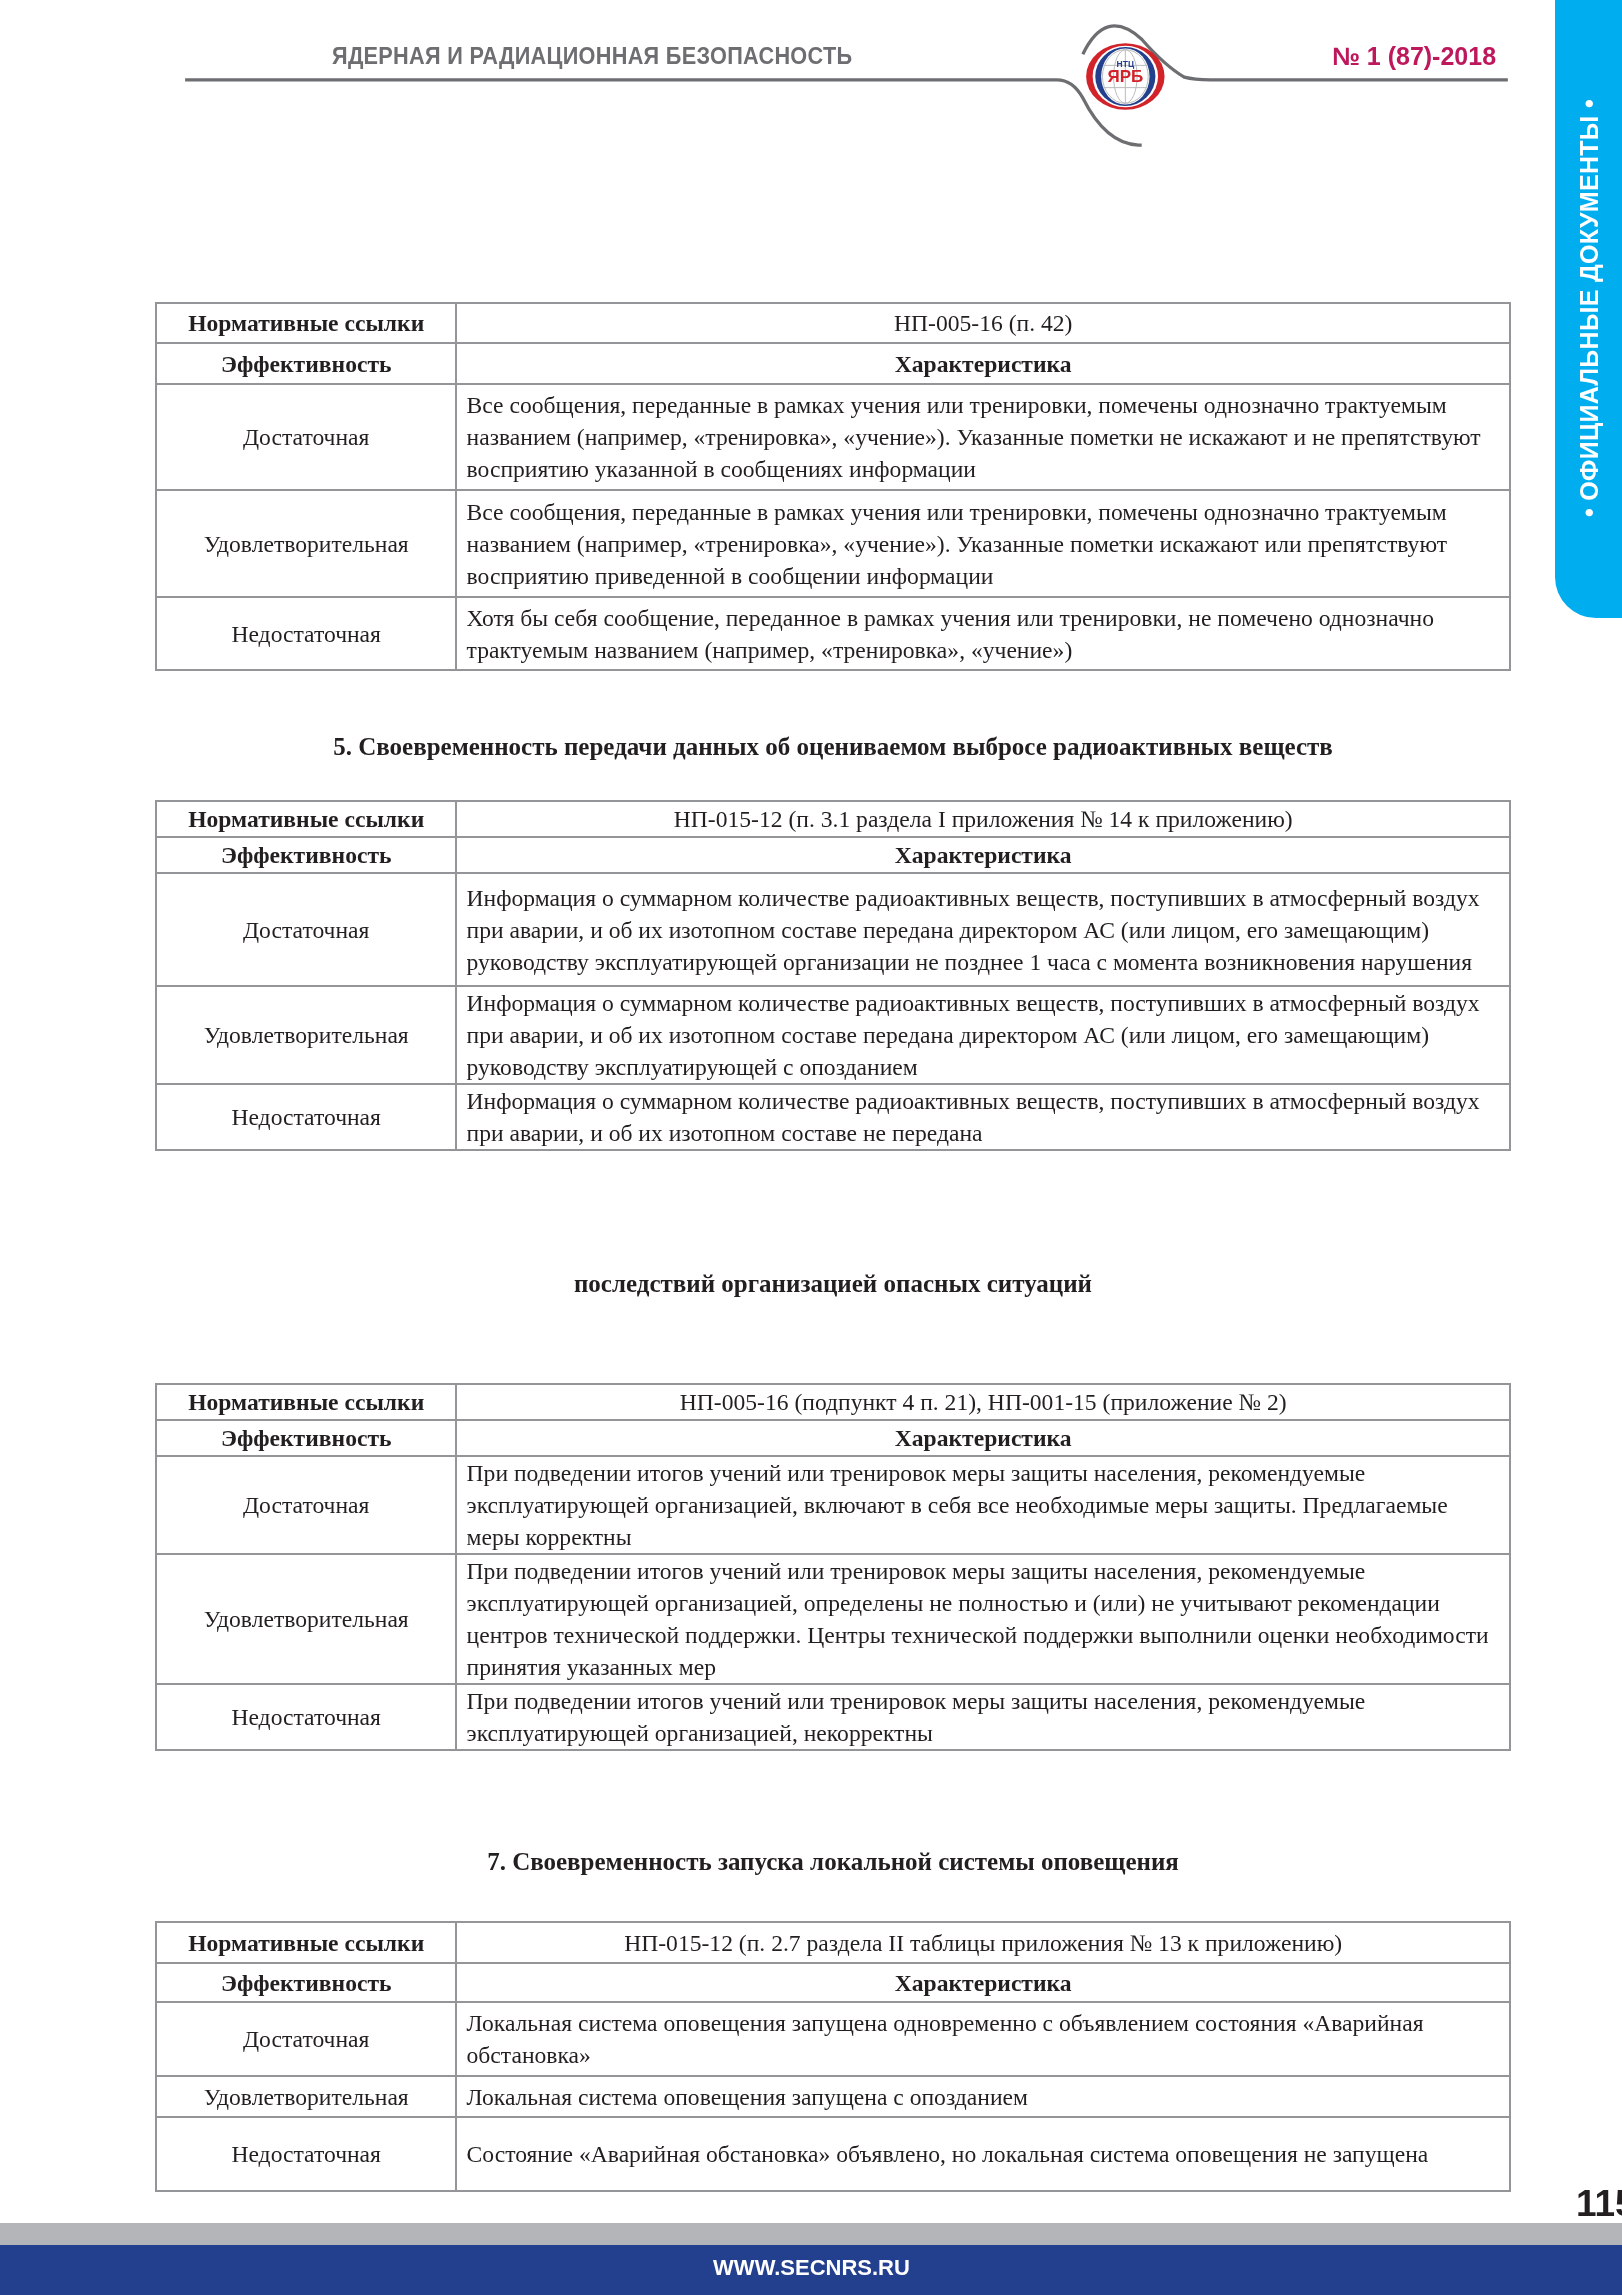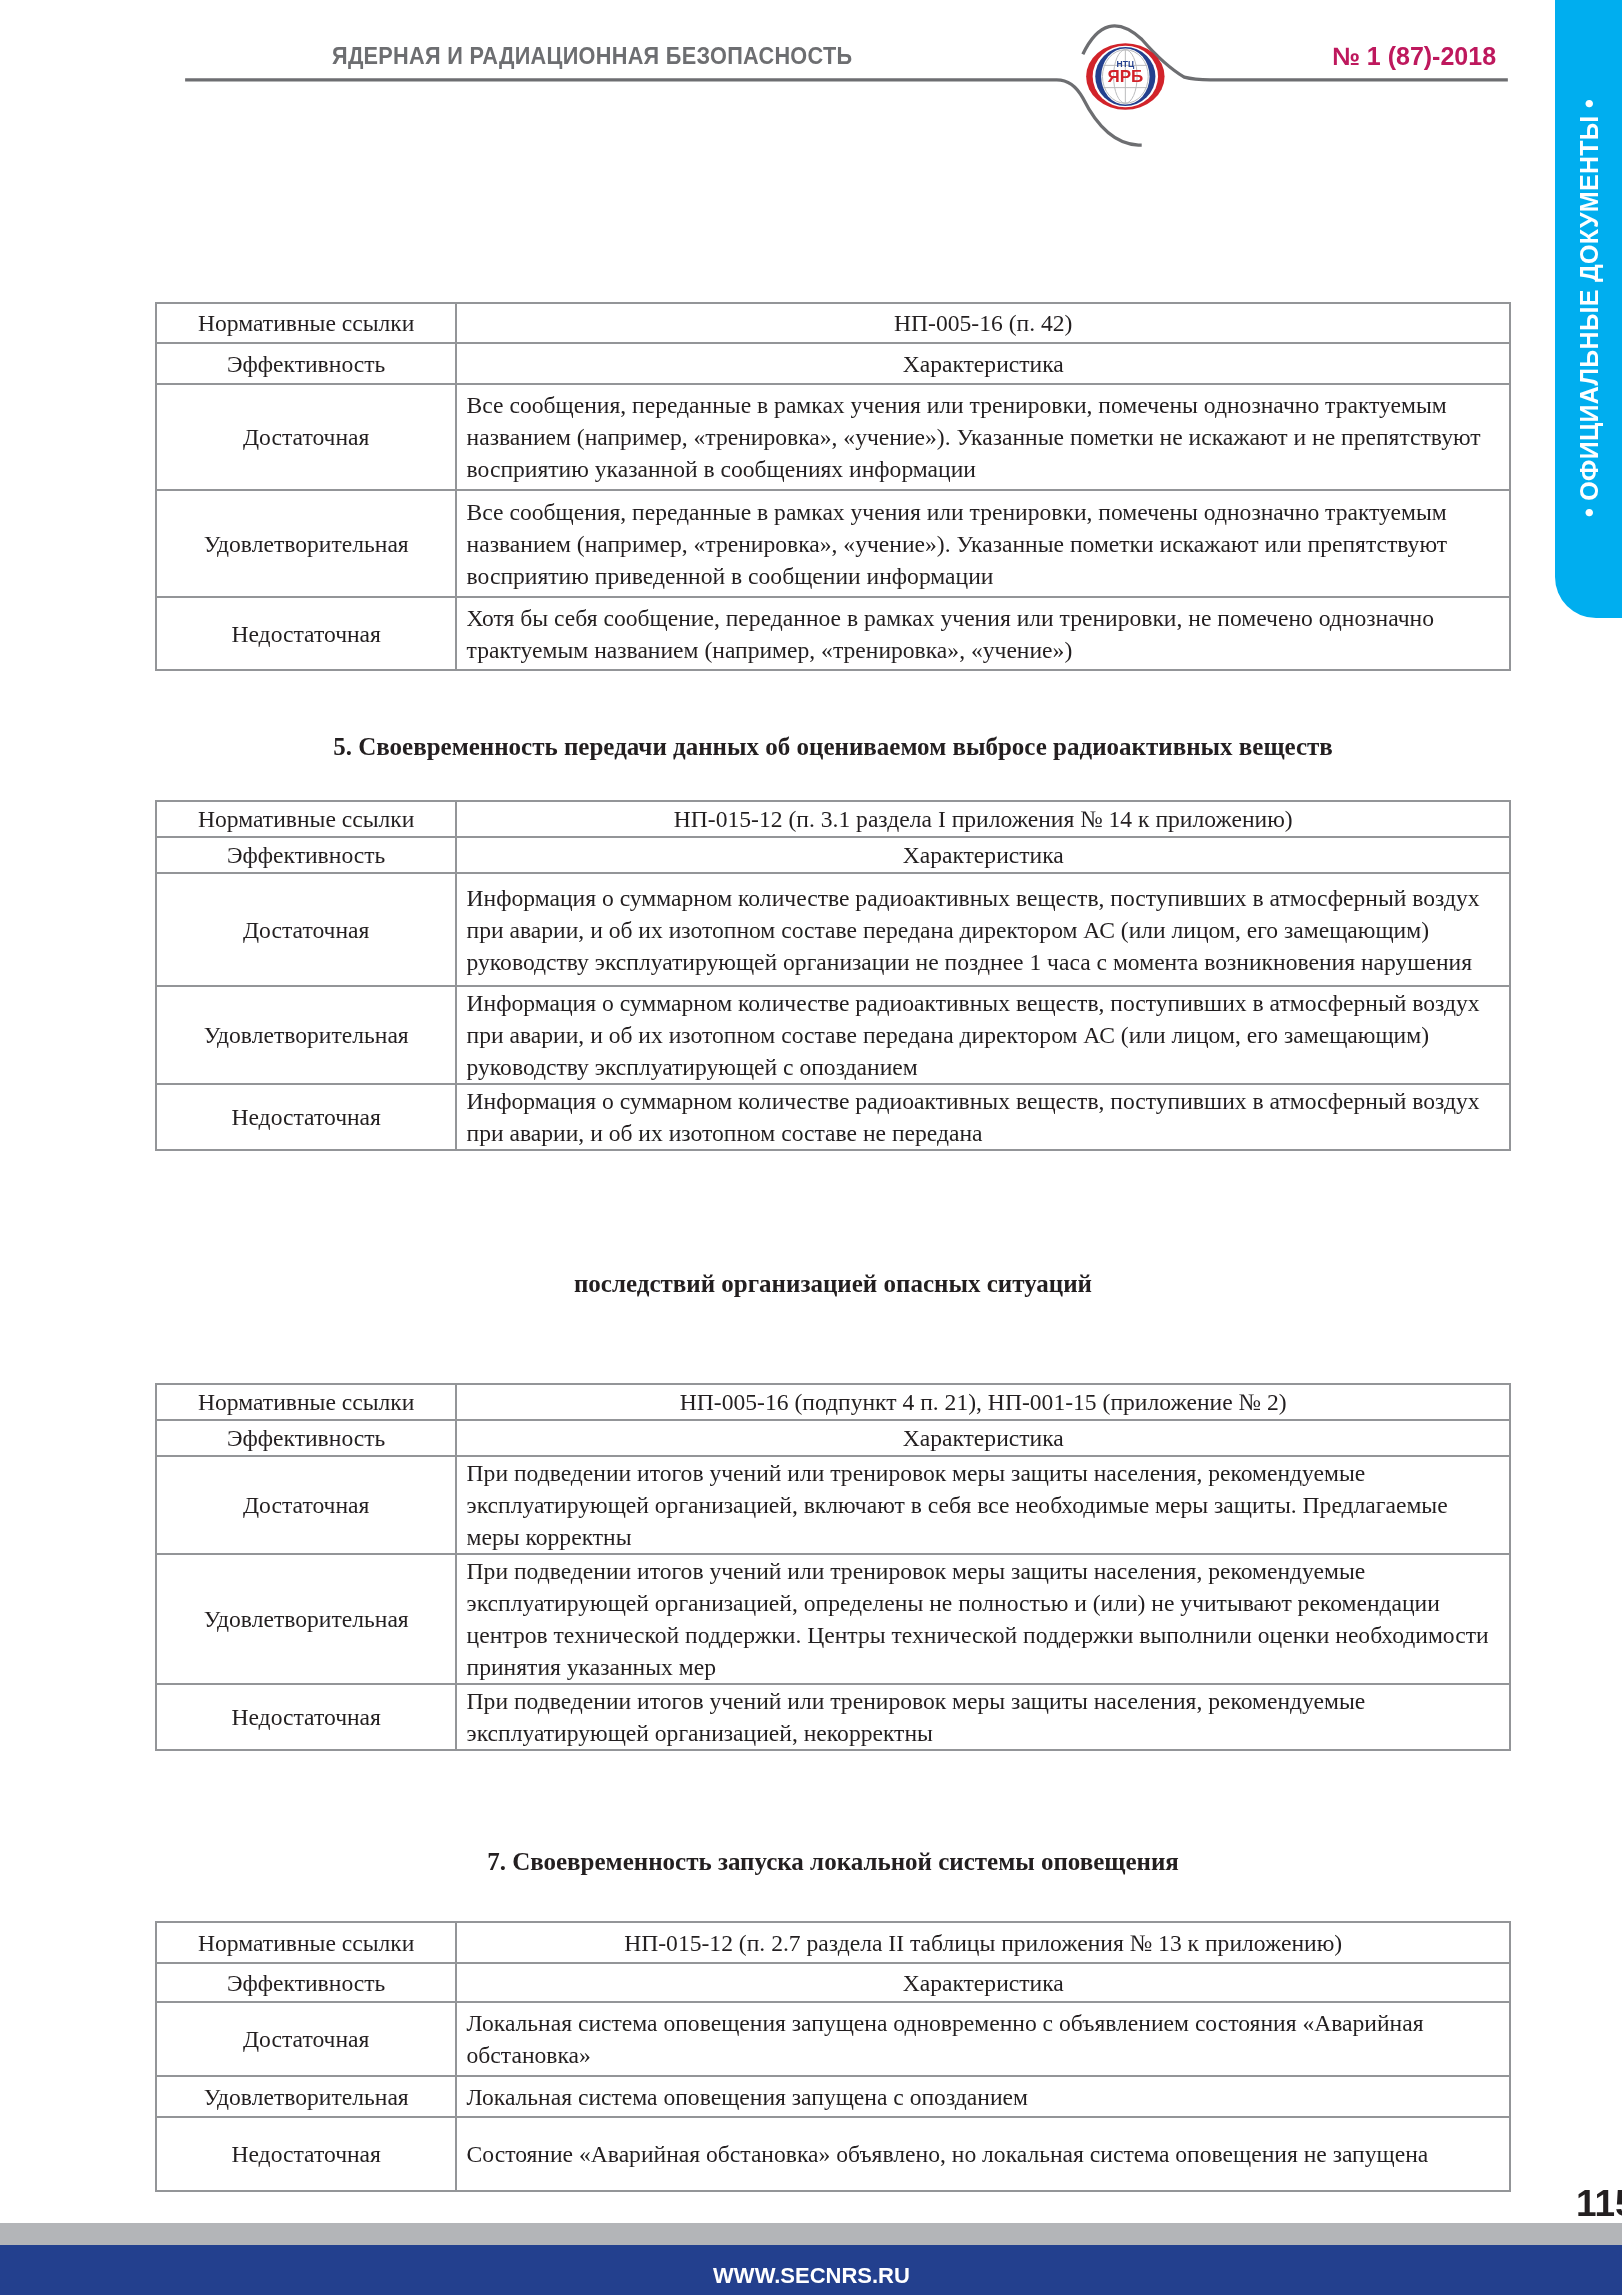--- a/index.html
+++ b/index.html
@@ -39,32 +39,32 @@
     border-collapse:collapse; table-layout:fixed;
     border:2.6px solid #939598;
     font-size:23.6px; line-height:32px;
   }
   table.crit td {
     border:2px solid #939598; padding:0 9.2px; vertical-align:middle;
   }
   table.crit td.c1 { width:280px; text-align:center; }
   table.crit td.c2 { text-align:left; }
   table.crit tr.ref td, table.crit tr.hdr td { text-align:center; height:34px; }
-  table.crit tr.ref td.c1, table.crit tr.hdr td { font-weight:normal;margin-left:8px; }
+  table.crit tr.ref td.c1, table.crit tr.hdr td { font-weight:bold;margin-left:8px; }
   .page-number {
     position:absolute; left:1576px; top:2183px;
     font-family:"Liberation Sans", "DejaVu Sans", sans-serif;
     font-weight:bold; font-size:37px; color:#231f20;
   }
   .footer-gray { position:absolute; left:0; top:2223px; width:1623px; height:22px; background:#b3b5b8; }
   .footer-blue { position:absolute; left:0; top:2245px; width:1623px; height:50px; background:#23408e; }
   .footer-url {
     position:absolute; left:0; width:1623px; top:2255px; text-align:center;
     color:#ffffff; font-family:"Liberation Sans", "DejaVu Sans", sans-serif;
-    font-weight:bold; font-size:22px;margin-top:8px;
+    font-weight:bold; font-size:22px;
   }
 </style>
 </head>
 <body>
 
 <div>
   <svg class="header-svg" width="1623" height="170" viewBox="0 0 2480 260">
 
     <path d="M282 122 L1615 122 Q1640 122 1655 150 Q1690 220 1740 222 L1745 222" fill="none" stroke="#6d6e71" stroke-width="5"></path>
 

